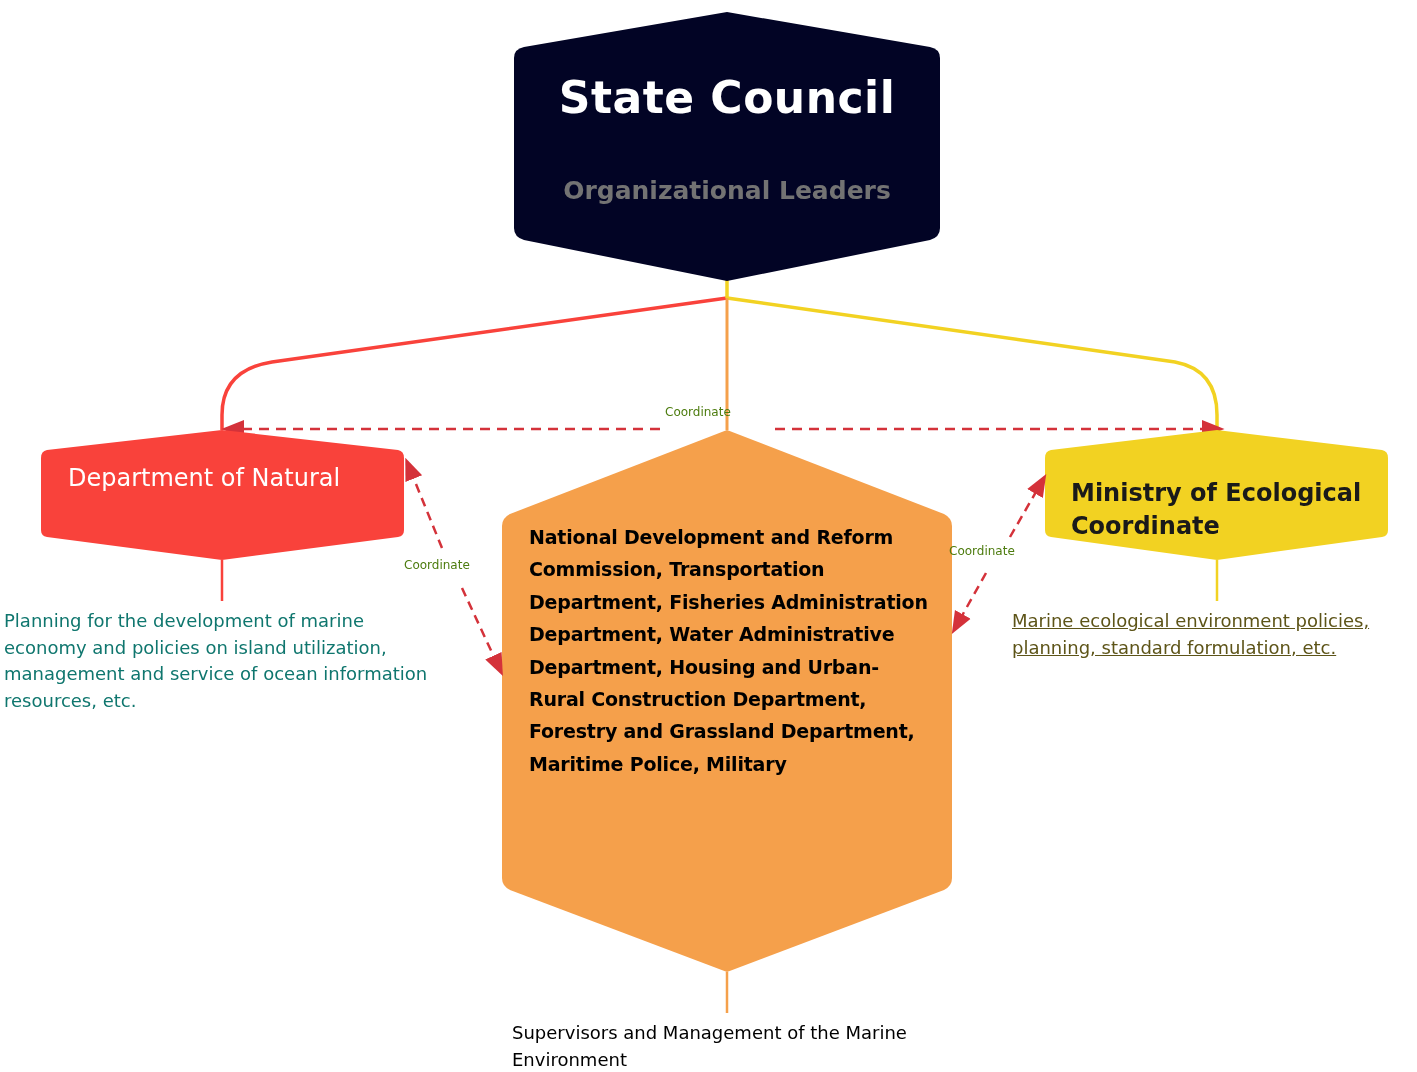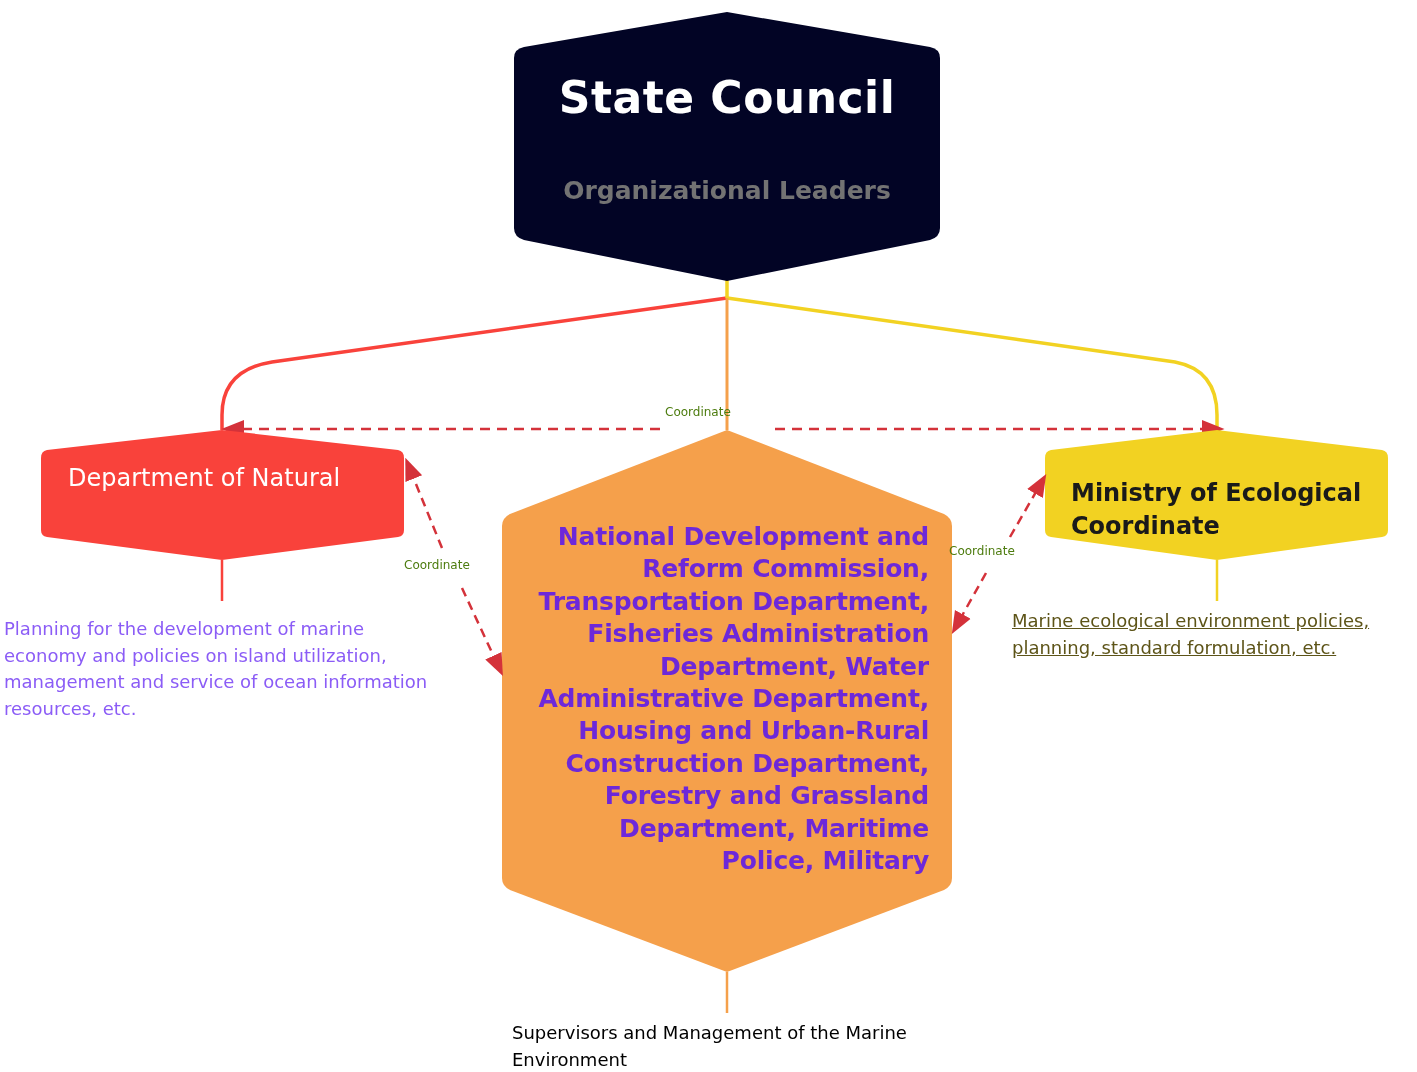--- a/index.html
+++ b/index.html
@@ -4,23 +4,23 @@
 <style>
   html, body { margin: 0; padding: 0; background: #ffffff; }
   body { width: 1417px; height: 1072px; position: relative; overflow: hidden;
          font-family: "DejaVu Sans", "Liberation Sans", sans-serif; }
   svg.diagram { position: absolute; left: 0; top: 0; }
   .label { position: absolute; margin: 0; }
   .title-main { color: #ffffff; font-weight: bold; font-size: 44px; text-align: center; width: 426px; left: 514px; top: 72px; letter-spacing: 0.5px; }
   .title-sub { color: #737373; font-weight: bold; font-size: 25px; text-align: center; width: 426px; left: 514px; top: 176px; }
   .node-left-text { color: #ffffff; font-weight: normal; font-size: 24px; line-height: 33px; left: 68px; top: 462px; width: 320px; }
   .node-right-text { color: #1a1a1a; font-weight: bold; font-size: 24px; line-height: 33px; left: 1071px; top: 462px; width: 310px; margin-top: 15px; }
-  .node-center-text { color: #6d28d9; font-weight: bold; font-size: 25px; line-height: 32.4px; left: 529px; top: 521px; width: 400px; letter-spacing: -0.2px; text-align: right; }
+  .node-center-text { color: #000000; font-weight: bold; font-size: 19px; line-height: 32.4px; left: 529px; top: 521px; width: 400px; letter-spacing: -0.2px; }
   .desc { font-size: 18px; line-height: 26.5px; }
-  .desc-left { color: #8b5cf6; left: 4px; top: 608px; width: 445px; margin-top: 8px; }
+  .desc-left { color: #0f766e; left: 4px; top: 608px; width: 445px; }
   .desc-right { color: #5d5418; left: 1012px; top: 608px; width: 405px; text-decoration: underline; }
   .desc-center { color: #000000; left: 512px; top: 1020px; width: 400px; }
   .coord { font-size: 12px; color: #4d7c0f; background: transparent; }
   .coord-top { left: 665px; top: 405px; }
   .coord-left { left: 404px; top: 558px; }
   .coord-right { left: 949px; top: 544px; }
 </style>
 </head>
 <body>
 

